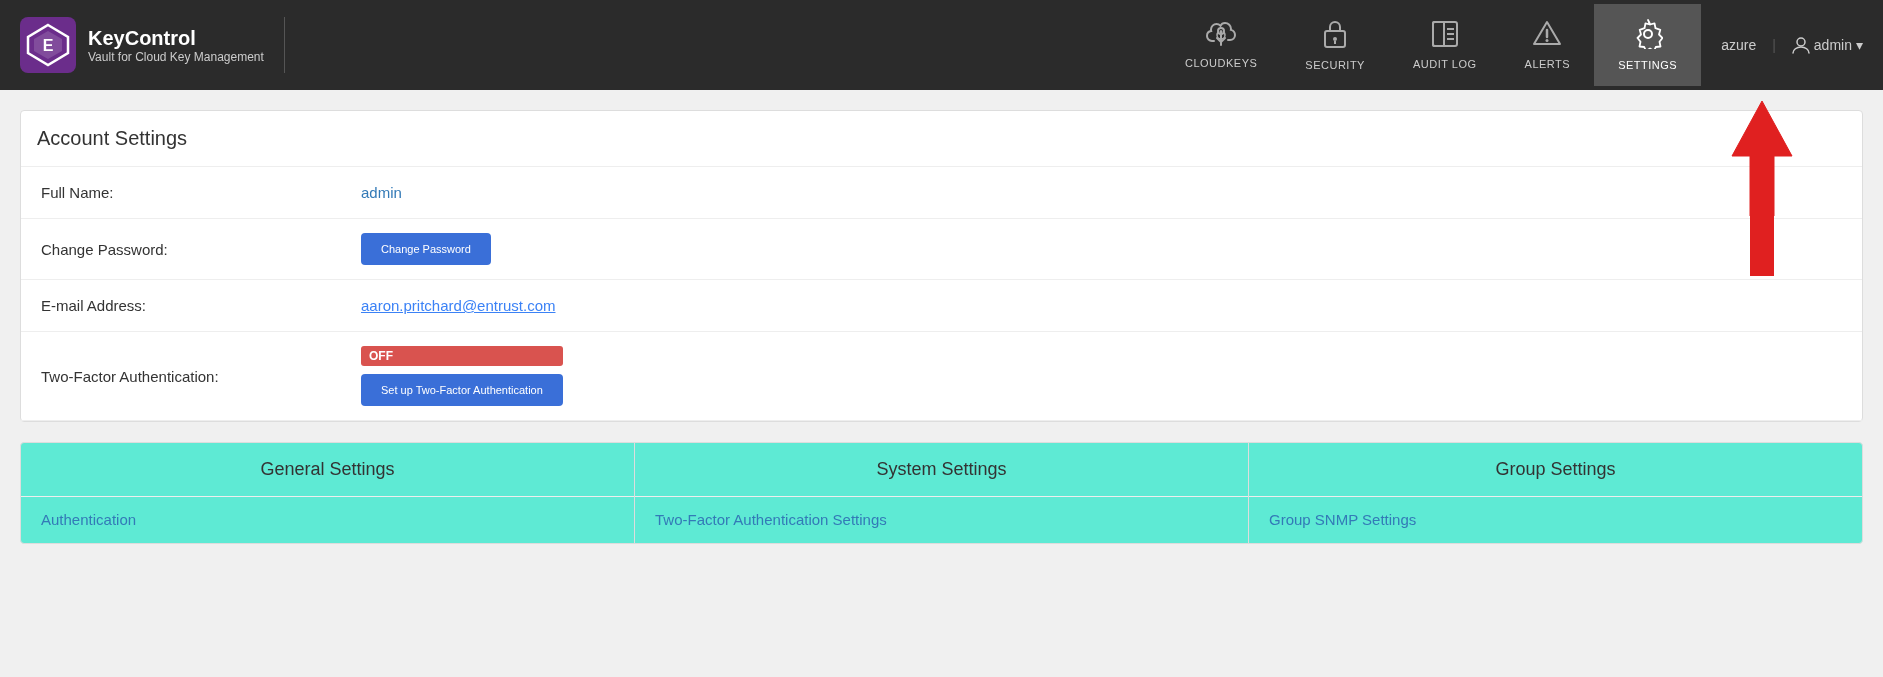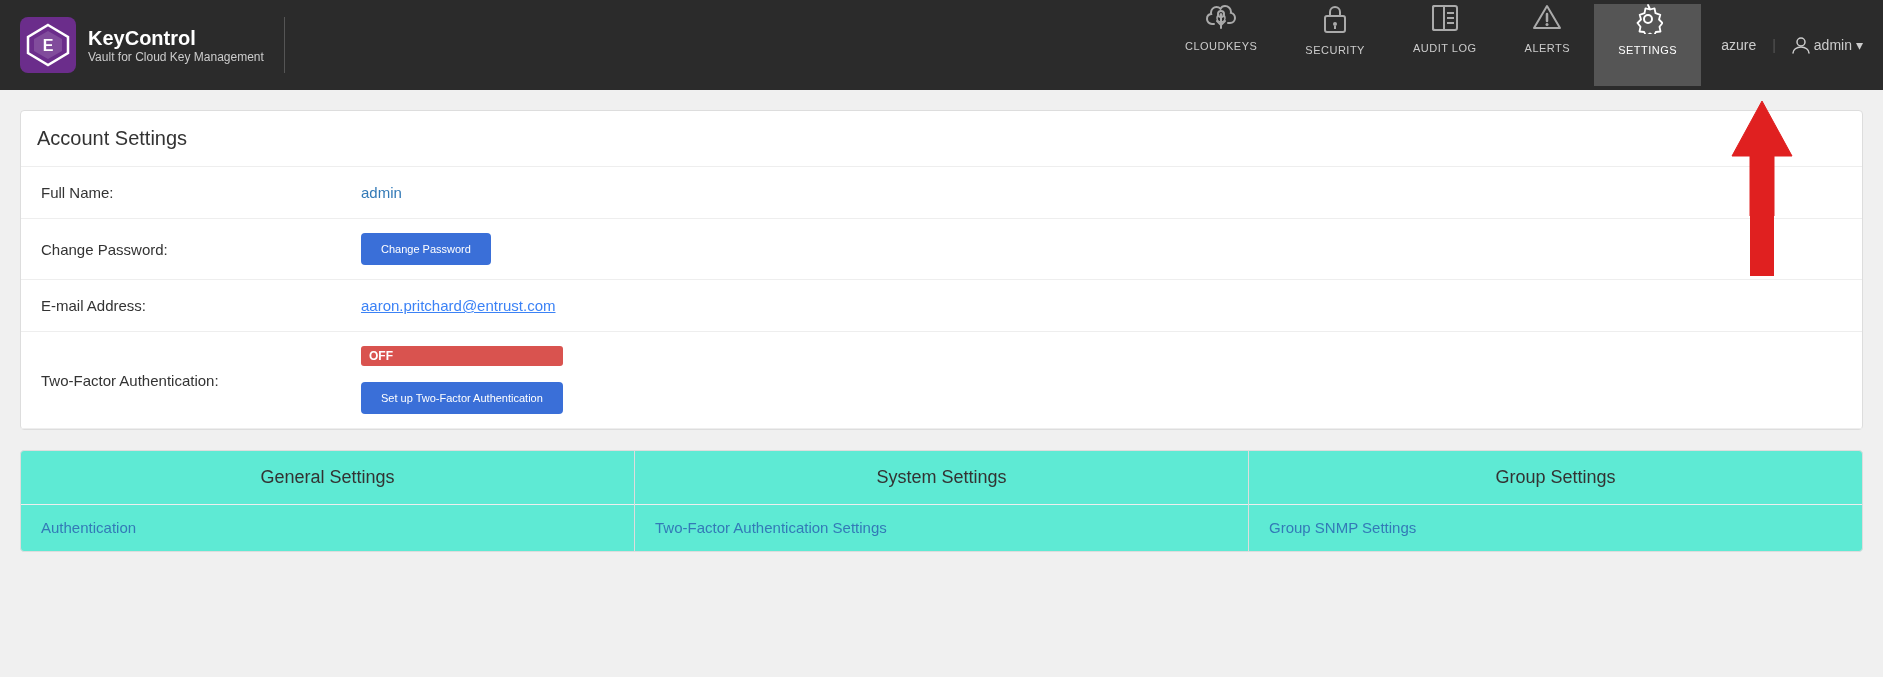--- a/index.html
+++ b/index.html
@@ -40,21 +40,21 @@
     .nav-spacer { flex: 1; }
     .nav-items {
       display: flex;
       align-items: center;
       gap: 0;
     }
     .nav-item {
       display: flex;
       flex-direction: column;
       align-items: center;
-      justify-content: flex-start;
+      justify-content: center;
       color: #ccc;
       text-decoration: none;
       padding: 0 24px;
       height: 82px;
       cursor: pointer;
       font-size: 12px;
       gap: 6px;
       transition: background 0.2s;
     }
     .nav-item.active {
@@ -144,21 +144,20 @@
       font-size: 12px;
       font-weight: bold;
       padding: 3px 8px;
       border-radius: 3px;
       margin-bottom: 8px;
       display: inline-block;
     }
     .two-factor-col {
       display: flex;
       flex-direction: column;
-      gap: 8px;
     }
 
     
     .bottom-panels {
       display: flex;
       gap: 0;
       background: #5eead4;
       border: 1px solid #ddd;
       border-radius: 4px;
     }

